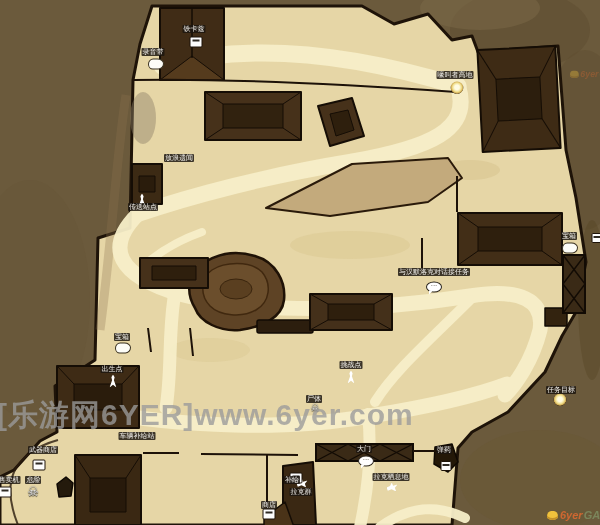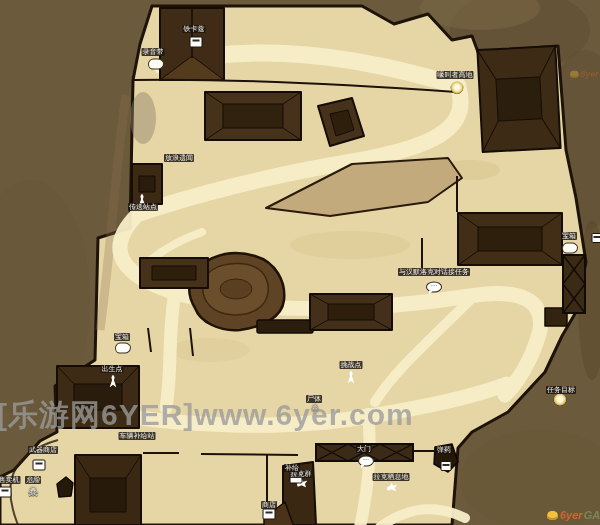--- a/index.html
+++ b/index.html
@@ -219,38 +219,38 @@
       <div class="chip" style="left: 122px; top: 333px;">宝箱</div>
       <div class="micon icon-cloud" style="left: 123px; top: 348px;"></div>
       <div class="chip" style="left: 143px; top: 183px; margin-top: 20px;">传送站点</div>
       <div class="micon icon-person" style="left: 142px; top: 200px;"></div>
       <div class="chip" style="left: 112px; top: 365px;">出生点</div>
       <div class="micon icon-person" style="left: 113px; top: 381px;"></div>
       <div class="chip" style="left: 561px; top: 386px;">任务目标</div>
       <div class="micon icon-dot" style="left: 560px; top: 400px;"></div>
       <div class="chip" style="left: 364px; top: 445px;">大门</div>
       <div class="micon icon-speech" style="left: 366px; top: 461px;"></div>
-      <div class="chip" style="left: 301px; top: 470px;">拉克群</div>
+      <div class="chip" style="left: 301px; top: 488px;">拉克群</div>
       <div class="micon icon-bird" style="left: 302px; top: 483px;"></div>
       <div class="chip" style="left: 391px; top: 473px;">拉克栖息地</div>
       <div class="micon icon-bird" style="left: 392px; top: 487px;"></div>
       <div class="chip" style="left: 137px; top: 432px;">车辆补给站</div>
       <div class="chip" style="left: 43px; top: 446px;">武器商店</div>
       <div class="micon icon-vending" style="left: 39px; top: 465px;"></div>
       <div class="chip" style="left: 9px; top: 476px;">售卖机</div>
       <div class="micon icon-vending" style="left: 5px; top: 492px;"></div>
       <div class="chip" style="left: 33px; top: 476px; font-style: italic;">危险</div>
       <div class="micon icon-skull" style="left: 33px; top: 491px;">☠</div>
       <div class="chip" style="left: 269px; top: 501px;">商店</div>
       <div class="micon icon-vending" style="left: 269px; top: 514px;"></div>
       <div class="chip" style="left: 444px; top: 446px;">弹药</div>
       <div class="micon icon-box" style="left: 446px; top: 466px;"></div>
       <div class="chip" style="left: 314px; top: 395px; text-align: right;">尸体</div>
       <div class="micon icon-skull small" style="left: 315px; top: 408px;">☠</div>
-      <div class="chip" style="left: 292px; top: 464px;">补给</div>
+      <div class="chip" style="left: 292px; top: 476px;">补给</div>
       <div class="micon icon-vending" style="left: 296px; top: 478px;"></div>
       <div class="micon icon-box" style="left: 597px; top: 238px;"></div>
     </div>
 
   <div class="watermark">[乐游网6YER]www.6yer.com</div>
 
   <div class="logo logo-br">
     <span class="logo-coin"></span>
     <span class="logo-site">6yer</span>
     <span class="logo-game">GAME</span>

